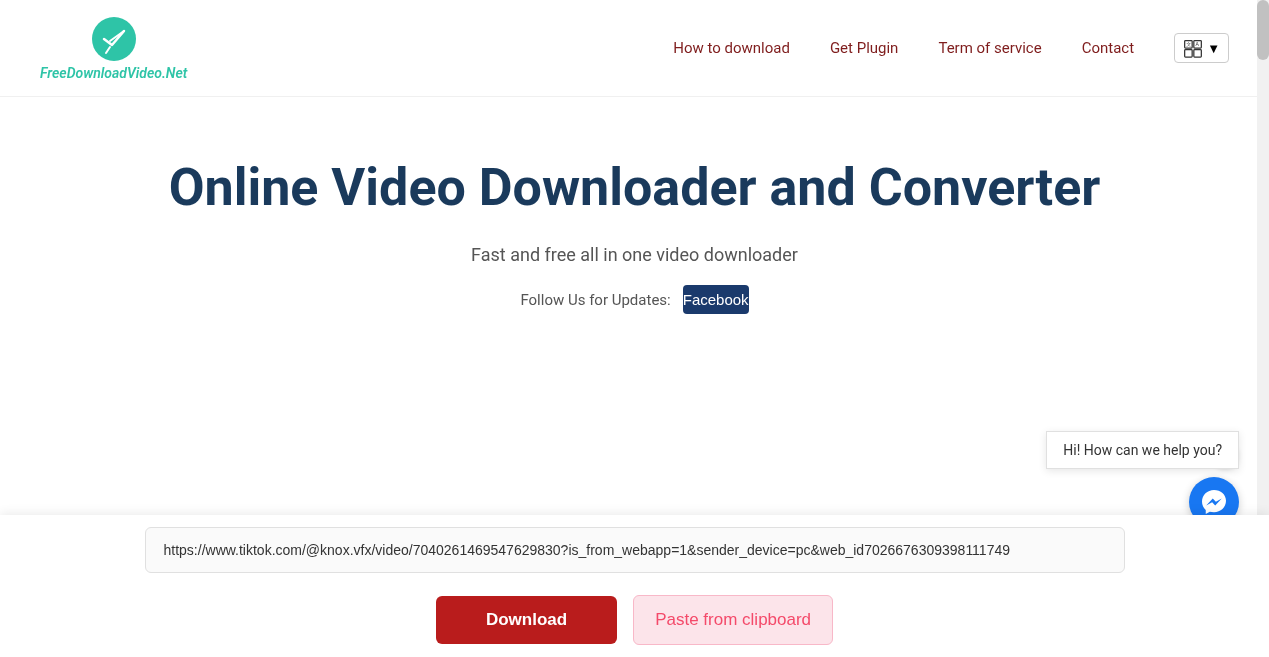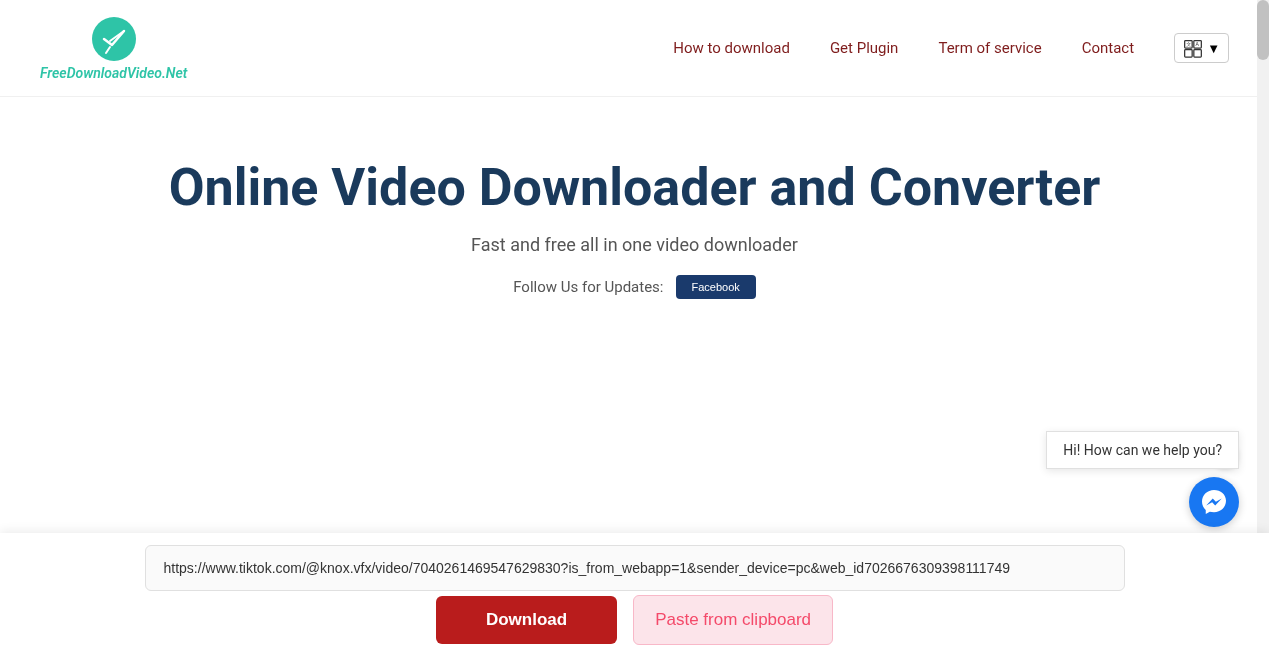--- a/index.html
+++ b/index.html
@@ -79,21 +79,21 @@
       flex-direction: column;
       align-items: center;
       padding-top: 60px;
     }
 
     .headline {
       font-size: 52px;
       font-weight: 700;
       color: #1a3a5c;
       text-align: center;
-      margin-bottom: 16px;
+      margin-bottom: 26px;
     }
 
     .subheadline {
       font-size: 18px;
       color: #555;
       text-align: center;
       margin-bottom: 20px;
     }
 
     .follow-row {
@@ -102,39 +102,39 @@
       gap: 12px;
       font-size: 15px;
       color: #555;
     }
 
     .facebook-btn {
       background: #1a3a6c;
       color: #fff;
       border: none;
       border-radius: 4px;
-      padding: 6px 16px;
-      font-size: 11px;
+      padding: 6px 0;
+      font-size: 15px;
       cursor: pointer;
       font-weight: 500;
     }
 
     
     .bottom-bar {
       position: fixed;
       bottom: 0;
       left: 0;
       right: 0;
       background: #fff;
       padding: 12px 60px;
       box-shadow: 0 -2px 10px rgba(0,0,0,0.08);
       display: flex;
       flex-direction: column;
       align-items: center;
-      gap: 4px;
+      gap: 22px;
       z-index: 100;
     }
 
     .url-input-container {
       width: 100%;
       max-width: 980px;
     }
 
     .url-input {
       width: 100%;

